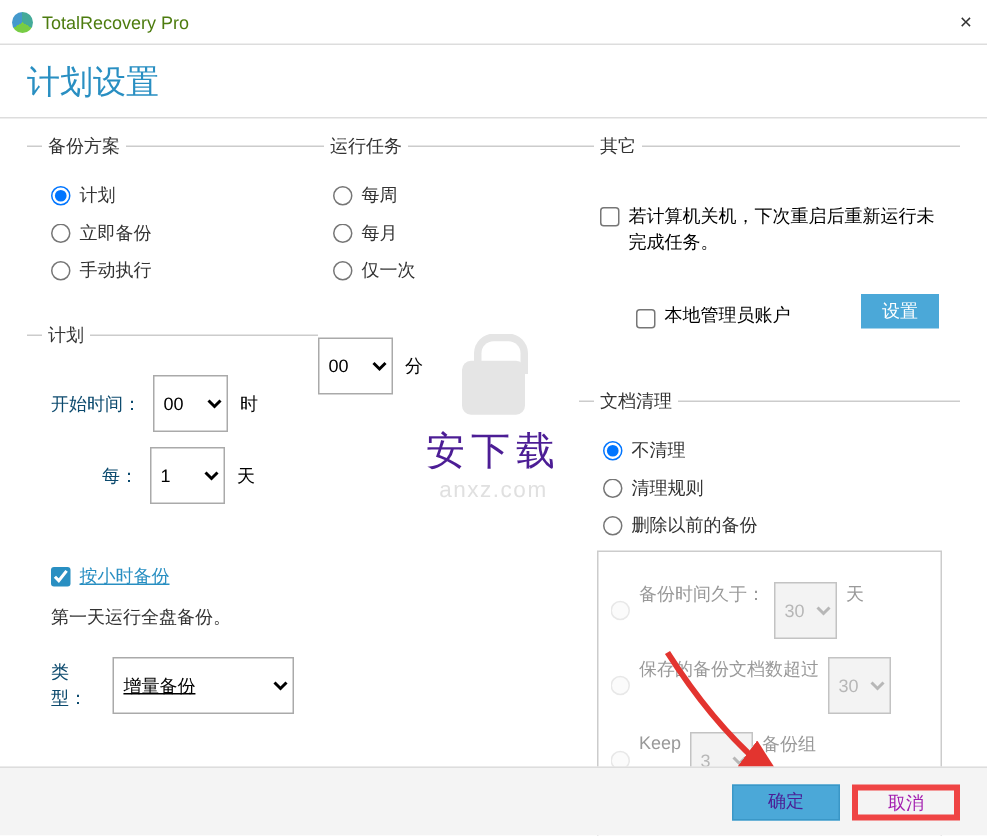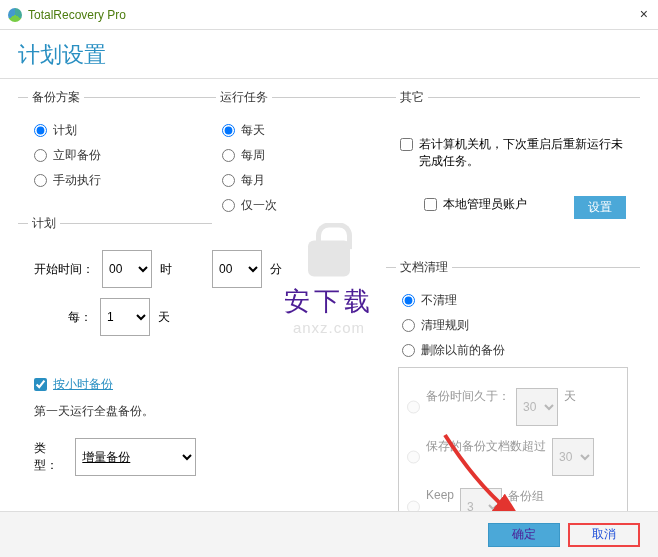--- a/index.html
+++ b/index.html
@@ -21,21 +21,21 @@
 .mid-col { width: 180px; }
 .right-col { flex: 1; }
 
 .radio-row, .check-row { display: flex; align-items: center; gap: 6px; font-size: 12px; color: #333; margin: 8px 6px; }
 .radio-row input, .check-row input { width: 13px; height: 13px; }
 
 .plan-box { border-top: 1px solid #ccc; padding-top: 8px; }
 .plan-box legend { font-size: 12px; }
 
 .row { display: flex; align-items: center; gap: 8px; font-size: 12px; margin: 10px 6px; }
-.row label { color: #000000; }
+.row label { color: #0c4a6e; }
 select { font-size: 12px; padding: 1px 2px; border: 1px solid #aaa; background: #fff; height: 38px; }
 select.small { width: 50px; }
 select.med { width: 130px; text-decoration: underline; }
 select.tiny { width: 42px; }
 
 .link-check { display: flex; align-items: center; gap: 6px; margin: 40px 6px 10px; font-size: 12px; }
 .link-check a { color: #298fc2; text-decoration: underline; cursor: pointer; }
 .link-check input { accent-color: #298fc2; }
 
 .note { font-size: 12px; color: #333; margin: 8px 6px 18px; }
@@ -45,21 +45,21 @@
 .misc-row .txt { flex: 1; line-height: 1.4; }
 .btn-set { background: #4ba8d8; color: #fff; border: none; padding: 3px 14px; font-size: 12px; cursor: pointer; }
 
 .cleanup-sub { border: 1px solid #ccc; padding: 8px 6px 6px; margin: 6px 2px 0; }
 .cleanup-sub .sub-row { display: flex; gap: 6px; font-size: 12px; color: #999; margin: 12px 2px; }
 .cleanup-sub .sub-row input[type=radio] { opacity: .5; }
 .cleanup-sub select { color: #999; background: #eee; }
 .cleanup-sub .chk-row { display: flex; align-items: flex-start; gap: 6px; font-size: 12px; color: #999; margin: 10px 2px; }
 
 .footer { position: absolute; bottom: 0; left: 0; right: 0; height: 46px; background: #f4f4f4; border-top: 1px solid #ddd; display: flex; justify-content: flex-end; align-items: center; gap: 8px; padding-right: 18px; }
-.btn { min-width: 72px; height: 24px; font-size: 12px; border: 2px solid #ef4444; background: #f4f4f4; color: #1d4ed8; cursor: pointer; }
+.btn { min-width: 72px; height: 24px; font-size: 12px; border: 4px solid #ef4444; background: #f4f4f4; color: #a21caf; cursor: pointer; }
 .btn.primary { background: #4ba8d8; color: #4c1d95; border: 1px solid #3a97c7; }
 
 .arrow { position: absolute; left: 440px; top: 430px; pointer-events: none; }
 
 .watermark { position: absolute; left: 50%; top: 50%; transform: translate(-50%, -50%); text-align: center; color: #ddd; pointer-events: none; z-index: 0; }
 .watermark .lock { width: 50px; height: 55px; margin: 0 auto 6px; position: relative; }
 .watermark .lock::before { content: ""; position: absolute; top: 0; left: 12px; width: 26px; height: 22px; border: 5px solid #e5e5e5; border-bottom: none; border-radius: 13px 13px 0 0; }
 .watermark .lock::after { content: ""; position: absolute; top: 18px; left: 4px; width: 42px; height: 36px; background: #e5e5e5; border-radius: 6px; }
 .watermark .cn { font-size: 26px; color: #4c1d95; letter-spacing: 4px; }
 .watermark .en { font-size: 15px; color: #e0e0e0; letter-spacing: 1px; }
@@ -121,24 +121,20 @@
         <label>类型：</label>
         <select class="med"><option>增量备份</option></select>
       </div>
     </fieldset>
   </div>
 
   <div class="mid-col">
     <fieldset>
       <legend>运行任务</legend>
       <div class="radio-row">
-          <input type="radio" name="rt" checked="" style="">
-          <span>每天</span>
-        </div>
-      <div class="radio-row">
           <input type="radio" name="rt" style="">
           <span>每周</span>
         </div>
       <div class="radio-row">
           <input type="radio" name="rt" style="">
           <span>每月</span>
         </div>
       <div class="radio-row">
           <input type="radio" name="rt" style="">
           <span>仅一次</span>
@@ -150,21 +146,21 @@
     </div>
   </div>
 
   <div class="right-col">
     <fieldset>
       <legend>其它</legend>
       <div class="misc-row">
         <input type="checkbox" style="">
         <span class="txt">若计算机关机，下次重启后重新运行未完成任务。</span>
       </div>
-      <div class="misc-row" style="margin-top:26px; align-items:flex-start;padding-left:24px;">
+      <div class="misc-row" style="margin-top:26px; align-items:flex-end;padding-left:24px;">
         <input type="checkbox" style="">
         <span class="txt">本地管理员账户</span>
         <button class="btn-set">设置</button>
       </div>
     </fieldset>
 
     <fieldset>
       <legend>文档清理</legend>
       <div class="radio-row">
           <input type="radio" name="cl" checked="" style="">

